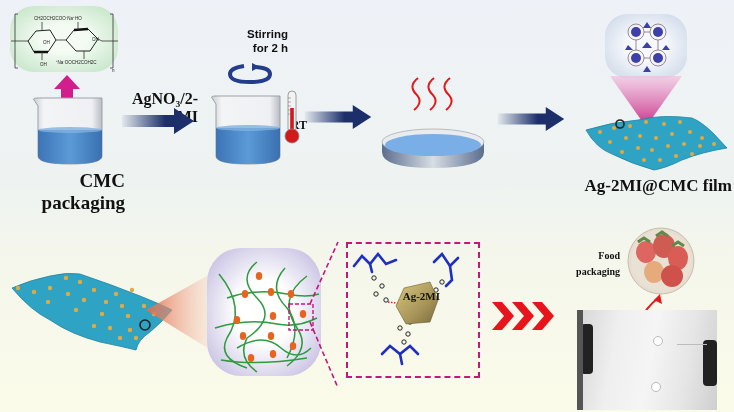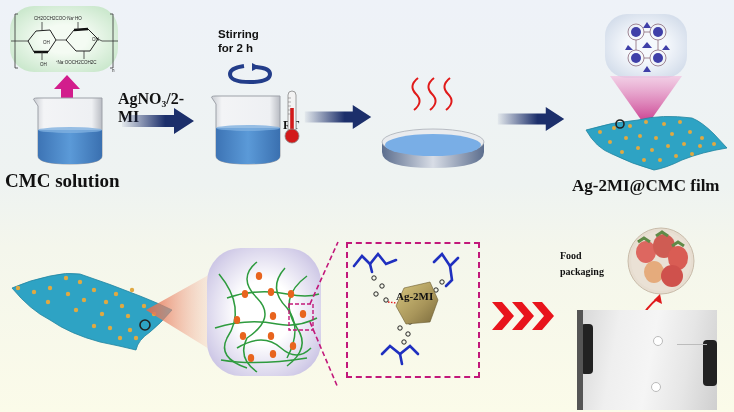--- a/index.html
+++ b/index.html
@@ -2,21 +2,21 @@
 <html><head>
 <meta charset="utf-8">
 <style>
   html, body { margin:0; padding:0; }
   body {
     width:734px; height:412px; overflow:hidden; position:relative;
     background: linear-gradient(180deg, #eef2f8 0%, #eef3f1 45%, #f4f6ec 60%, #fbfbe9 100%);
     font-family: "Liberation Serif", serif;
   }
   .abs { position:absolute; }
-  .label { font-weight:bold; color:#111; text-align:left; font-family:"Liberation Serif", serif; }
+  .label { font-weight:bold; color:#111; text-align:right; font-family:"Liberation Serif", serif; }
   svg { position:absolute; overflow:visible; }
 </style>
 </head>
 <body>
 
 <div class="abs" style="left:10px;top:6px;width:108px;height:66px;border-radius:24px;background:radial-gradient(ellipse at center,#f4fbf3 30%,#cde9cf 80%,#bfe0c2 100%);"></div>
 <svg style="left:10px;top:6px;" width="108" height="66" viewBox="0 0 108 66">
 
   <path d="M8 8 L5 8 L5 62 L8 62" stroke="#333" stroke-width="0.8" fill="none"></path>
   <path d="M100 8 L103 8 L103 62 L100 62" stroke="#333" stroke-width="0.8" fill="none"></path>
@@ -60,21 +60,21 @@
     <linearGradient id="liq" x1="0" x2="1">
       <stop offset="0" stop-color="#3d74b5"></stop>
         <stop offset="0.5" stop-color="#5b9ad8"></stop>
         <stop offset="1" stop-color="#3a70b0"></stop>
     </linearGradient>
   </defs>
   <path d="M4 4 Q2 2 8 2 L72 2 L72 60 Q72 68 40 68 Q8 68 8 60 L8 10 Z" fill="url(#glass)" stroke="#9da1a8" stroke-width="1"></path>
   <path d="M8 34 L72 34 L72 60 Q72 68 40 68 Q8 68 8 60 Z" fill="url(#liq)"></path>
   <ellipse cx="40" cy="34" rx="32" ry="3" fill="#7fb0e0" opacity="0.8"></ellipse>
 </svg>
-<div class="abs label" style="left:5px;top:170px;width:120px;font-size:19px;">CMC solution</div>
+<div class="abs label" style="left:5px;top:170px;width:120px;font-size:19px;">CMC packaging</div>
 
 <div class="abs label" style="left:118px;top:90px;width:80px;font-size:16px;">AgNO₃/2-MI</div>
 <svg style="left:122px;top:108px;" width="72" height="26" viewBox="0 0 72 26">
   <defs>
     <linearGradient id="arr" x1="0" x2="1">
       <stop offset="0" stop-color="#1c2f6b" stop-opacity="0.05"></stop>
         <stop offset="0.6" stop-color="#1c2f6b"></stop>
         <stop offset="1" stop-color="#1c2f6b"></stop>
     </linearGradient>
   </defs>

